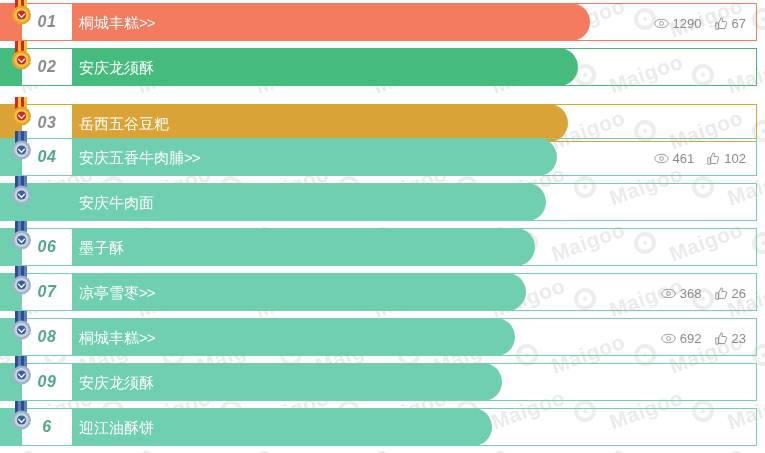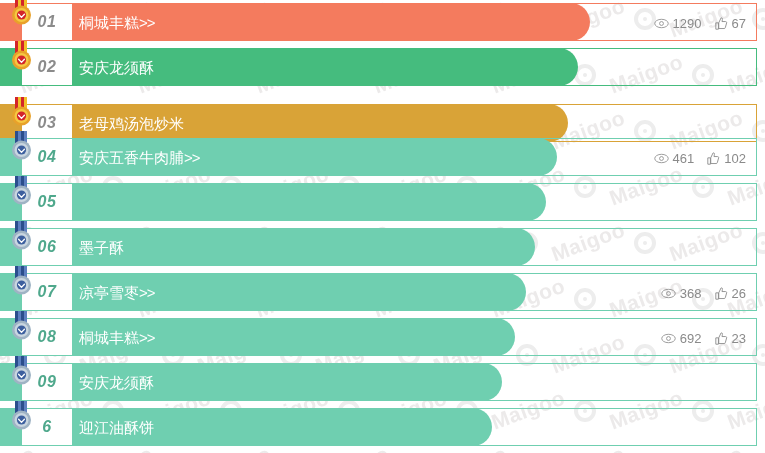--- a/index.html
+++ b/index.html
@@ -312,21 +312,21 @@
         <div class="medal"><svg viewBox="0 0 26 30" width="26" height="30">
             <rect x="6" y="0" width="3" height="12" fill="#D3242A"></rect>
             <rect x="9" y="0" width="3" height="12" fill="#F2C029"></rect>
             <rect x="12" y="0" width="3" height="12" fill="#D3242A"></rect>
             <rect x="15" y="0" width="3" height="12" fill="#F2C029"></rect>
             <circle cx="12.5" cy="19" r="9.5" fill="#E8A12A"></circle>
             <circle cx="12.5" cy="19" r="7" fill="#F5C842"></circle>
             <circle cx="12.5" cy="19" r="4.6" fill="#D3242A"></circle>
             <path d="M9.6 18.3 L12.5 21.4 L15.4 18.3" fill="none" stroke="#fff" stroke-width="1.3" stroke-linecap="round"></path>
           </svg></div>
-        <div class="label"><span>老母鸡汤泡炒米</span></div>
+        <div class="label"><span>岳西五谷豆粑</span></div>
       </div>
       <div class="row" style="top: 138px; border-color: rgb(111, 207, 176);">
         <div class="bar" style="width: 557px; background: rgb(111, 207, 176);"></div>
         <div class="rank-box" style="border-top-color: rgb(111, 207, 176); border-bottom-color: rgb(111, 207, 176);">
           <span class="rank-num teal">04</span>
         </div>
         <div class="medal"><svg viewBox="0 0 26 30" width="26" height="30">
             <rect x="6" y="0" width="3" height="12" fill="#2B4E8C"></rect>
             <rect x="9" y="0" width="3" height="12" fill="#5C7FC0"></rect>
             <rect x="12" y="0" width="3" height="12" fill="#2B4E8C"></rect>
@@ -349,33 +349,31 @@
             <svg viewBox="0 0 16 16" width="13" height="13">
               <path d="M1 7.2h3.2V15H1z" fill="none" stroke="#8a8a8a" stroke-width="1.1"></path>
               <path d="M4.6 7.2 L7.4 1.2 c1.5-0.4 2.1 0.6 1.7 1.9 L8.6 5.6 h4.4 c1 0 1.6 0.8 1.3 1.7 l-1.6 5.8 c-0.2 0.7-0.7 1.1-1.4 1.1 H4.6 z" fill="none" stroke="#8a8a8a" stroke-width="1.1" stroke-linejoin="round"></path>
             </svg>
             <span>102</span>
           </div>
         </div>
       </div>
       <div class="row" style="top: 183px; border-color: rgb(111, 207, 176);">
         <div class="bar" style="width: 546px; background: rgb(111, 207, 176);"></div>
-        <div class="rank-box" style="border-top-color: rgb(111, 207, 176); border-bottom-color: rgb(111, 207, 176);">
-          <span class="rank-num teal">05</span>
-        </div>
-        <div class="medal"><svg viewBox="0 0 26 30" width="26" height="30">
-            <rect x="6" y="0" width="3" height="12" fill="#2B4E8C"></rect>
-            <rect x="9" y="0" width="3" height="12" fill="#5C7FC0"></rect>
-            <rect x="12" y="0" width="3" height="12" fill="#2B4E8C"></rect>
-            <rect x="15" y="0" width="3" height="12" fill="#5C7FC0"></rect>
-            <circle cx="12.5" cy="19" r="9.5" fill="#9FB3C4"></circle>
-            <circle cx="12.5" cy="19" r="7" fill="#C9D6E0"></circle>
-            <circle cx="12.5" cy="19" r="4.6" fill="#3C5F9E"></circle>
-            <path d="M9.6 18.3 L12.5 21.4 L15.4 18.3" fill="none" stroke="#fff" stroke-width="1.3" stroke-linecap="round"></path>
-          </svg></div>
+        <div class="medal"><svg viewBox="0 0 26 30" width="26" height="30">
+            <rect x="6" y="0" width="3" height="12" fill="#2B4E8C"></rect>
+            <rect x="9" y="0" width="3" height="12" fill="#5C7FC0"></rect>
+            <rect x="12" y="0" width="3" height="12" fill="#2B4E8C"></rect>
+            <rect x="15" y="0" width="3" height="12" fill="#5C7FC0"></rect>
+            <circle cx="12.5" cy="19" r="9.5" fill="#9FB3C4"></circle>
+            <circle cx="12.5" cy="19" r="7" fill="#C9D6E0"></circle>
+            <circle cx="12.5" cy="19" r="4.6" fill="#3C5F9E"></circle>
+            <path d="M9.6 18.3 L12.5 21.4 L15.4 18.3" fill="none" stroke="#fff" stroke-width="1.3" stroke-linecap="round"></path>
+          </svg></div>
+        <div class="label"><span>安庆牛肉面</span></div>
       </div>
       <div class="row" style="top: 228px; border-color: rgb(111, 207, 176);">
         <div class="bar" style="width: 535px; background: rgb(111, 207, 176);"></div>
         <div class="rank-box" style="border-top-color: rgb(111, 207, 176); border-bottom-color: rgb(111, 207, 176);">
           <span class="rank-num teal">06</span>
         </div>
         <div class="medal"><svg viewBox="0 0 26 30" width="26" height="30">
             <rect x="6" y="0" width="3" height="12" fill="#2B4E8C"></rect>
             <rect x="9" y="0" width="3" height="12" fill="#5C7FC0"></rect>
             <rect x="12" y="0" width="3" height="12" fill="#2B4E8C"></rect>

